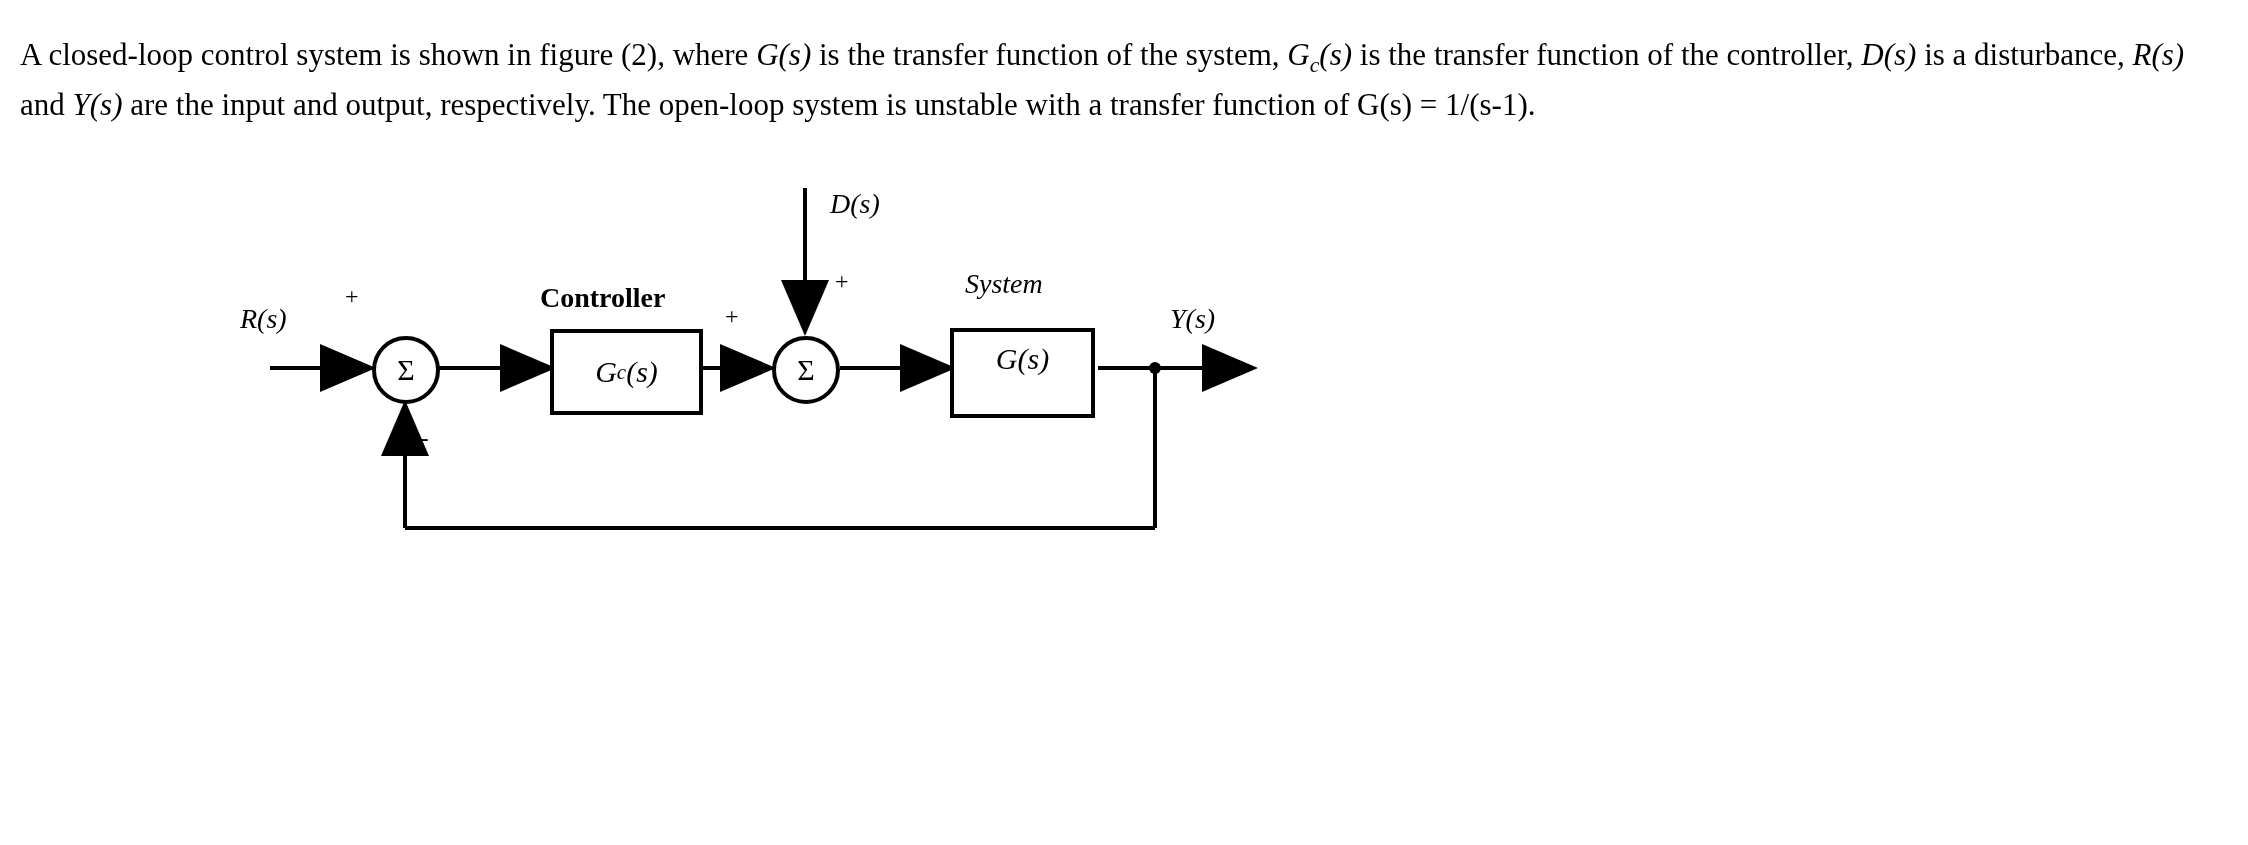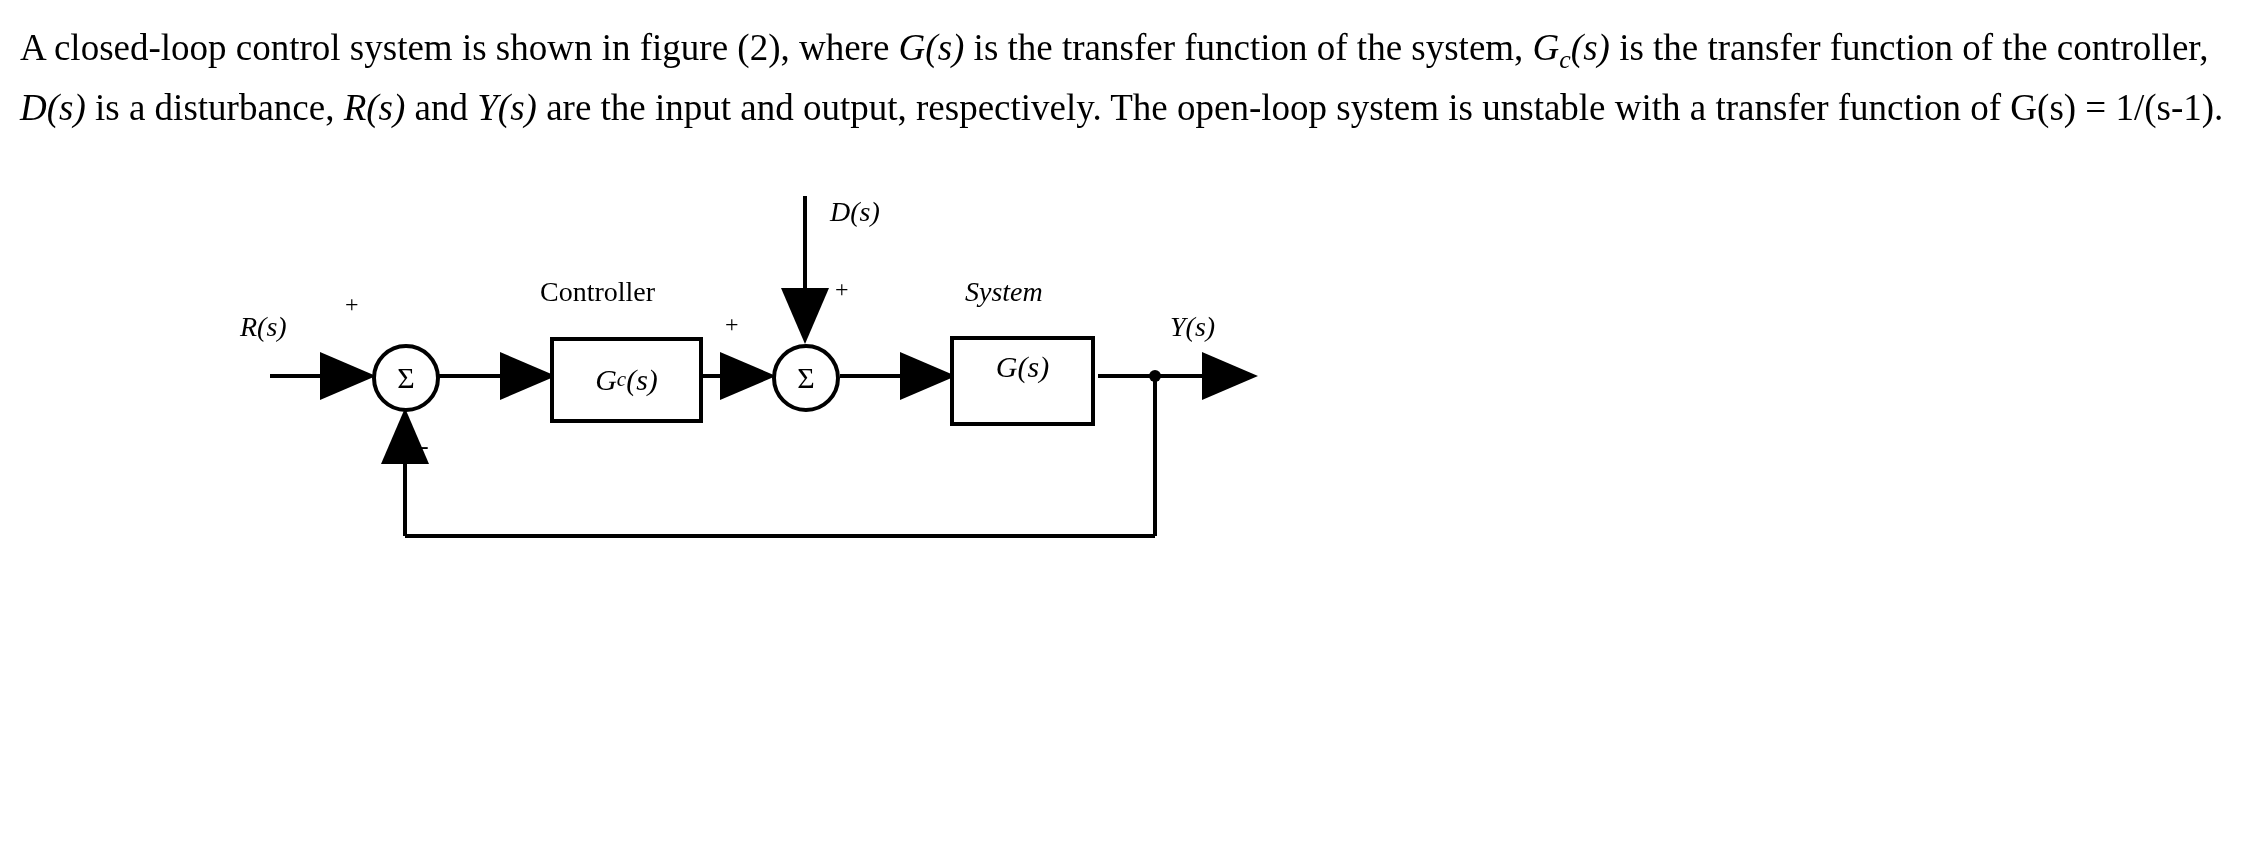--- a/index.html
+++ b/index.html
@@ -8,21 +8,22 @@
     font-family: 'Times New Roman', Times, serif;
     font-size: 28px;
     color: #000;
     background: #fff;
     width: 2248px;
     box-sizing: border-box;
   }
   .problem-text {
     line-height: 1.5;
     margin-bottom: 40px;
-    font-size: 37px;
+    font-size: 31px;
+    margin-top: 12px;
   }
   .italic {
     font-style: italic;
   }
   .sub {
     font-style: italic;
     font-size: 0.7em;
     vertical-align: sub;
   }
   .diagram-container {
@@ -99,21 +100,21 @@
 
     <line x1="905" y1="200" x2="905" y2="360" stroke="#000" stroke-width="4"></line>
     <line x1="905" y1="360" x2="155" y2="360" stroke="#000" stroke-width="4"></line>
     <line x1="155" y1="360" x2="155" y2="240" stroke="#000" stroke-width="4" marker-end="url(#arrow)"></line>
   </svg>
 
   <div class="label italic" style="left:-10px; top:135px;">R(s)</div>
   <div class="label italic" style="left:580px; top:20px;">D(s)</div>
   <div class="label italic" style="left:920px; top:135px;">Y(s)</div>
 
-  <div class="label" style="left:290px; top:100px;">Controller</div>
+  <div class="label" style="left:290px; top:114px;font-weight:bold;">Controller</div>
   <div class="label" style="left:715px; top:100px;font-style:italic;">System</div>
 
   <div class="label" style="left:95px; top:115px; font-size:24px;">+</div>
   <div class="label" style="left:170px; top:255px; font-size:26px;">-</div>
 
   <div class="label" style="left:475px; top:135px; font-size:24px;">+</div>
   <div class="label" style="left:585px; top:100px; font-size:24px;">+</div>
 
   <div class="sum-circle" style="left:122px; top:168px;">
     <span>Σ</span>

